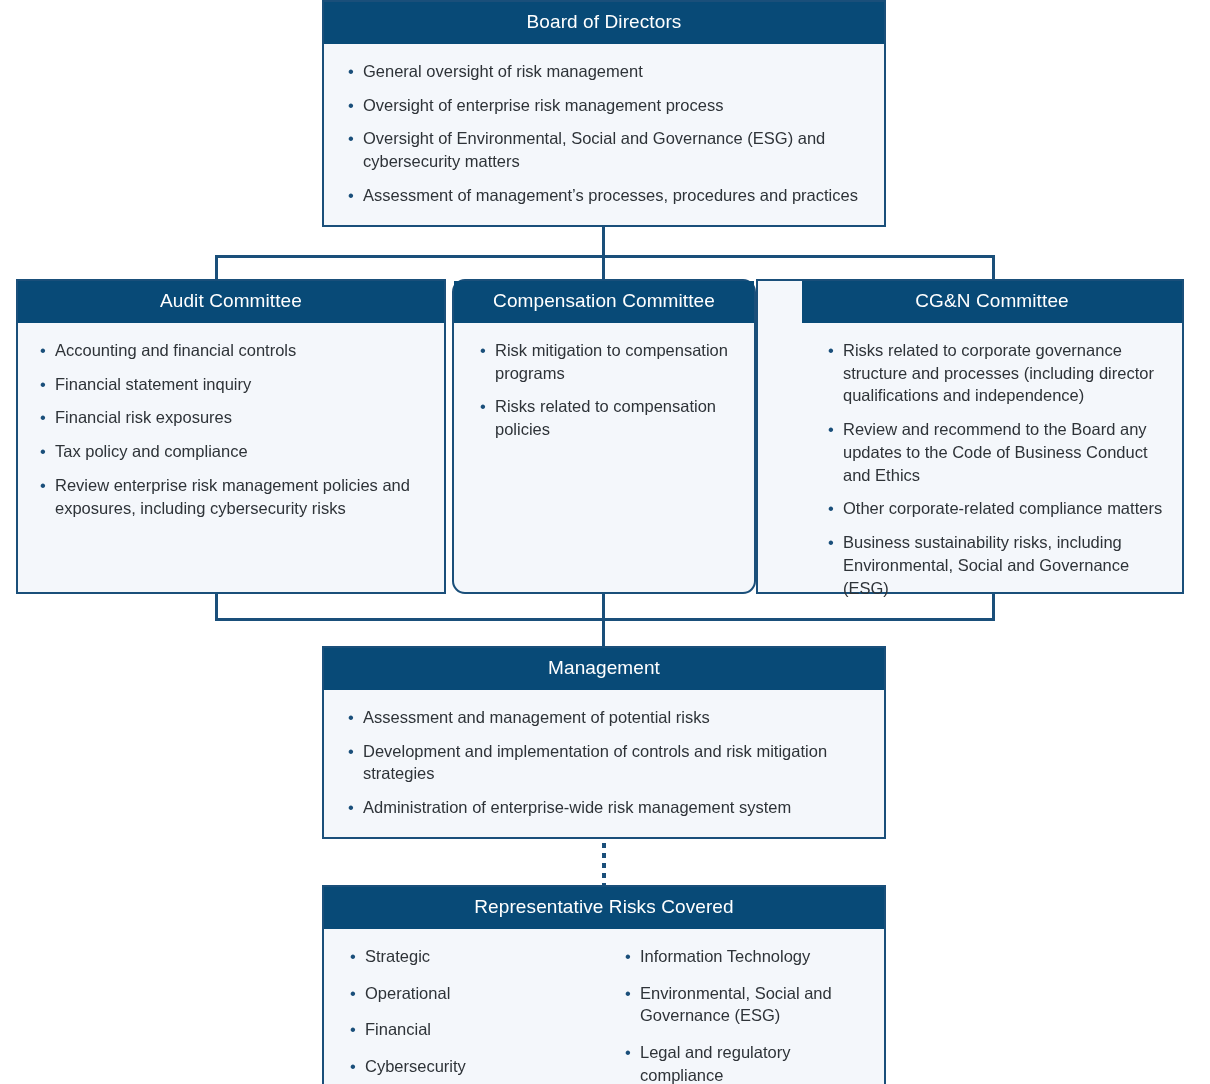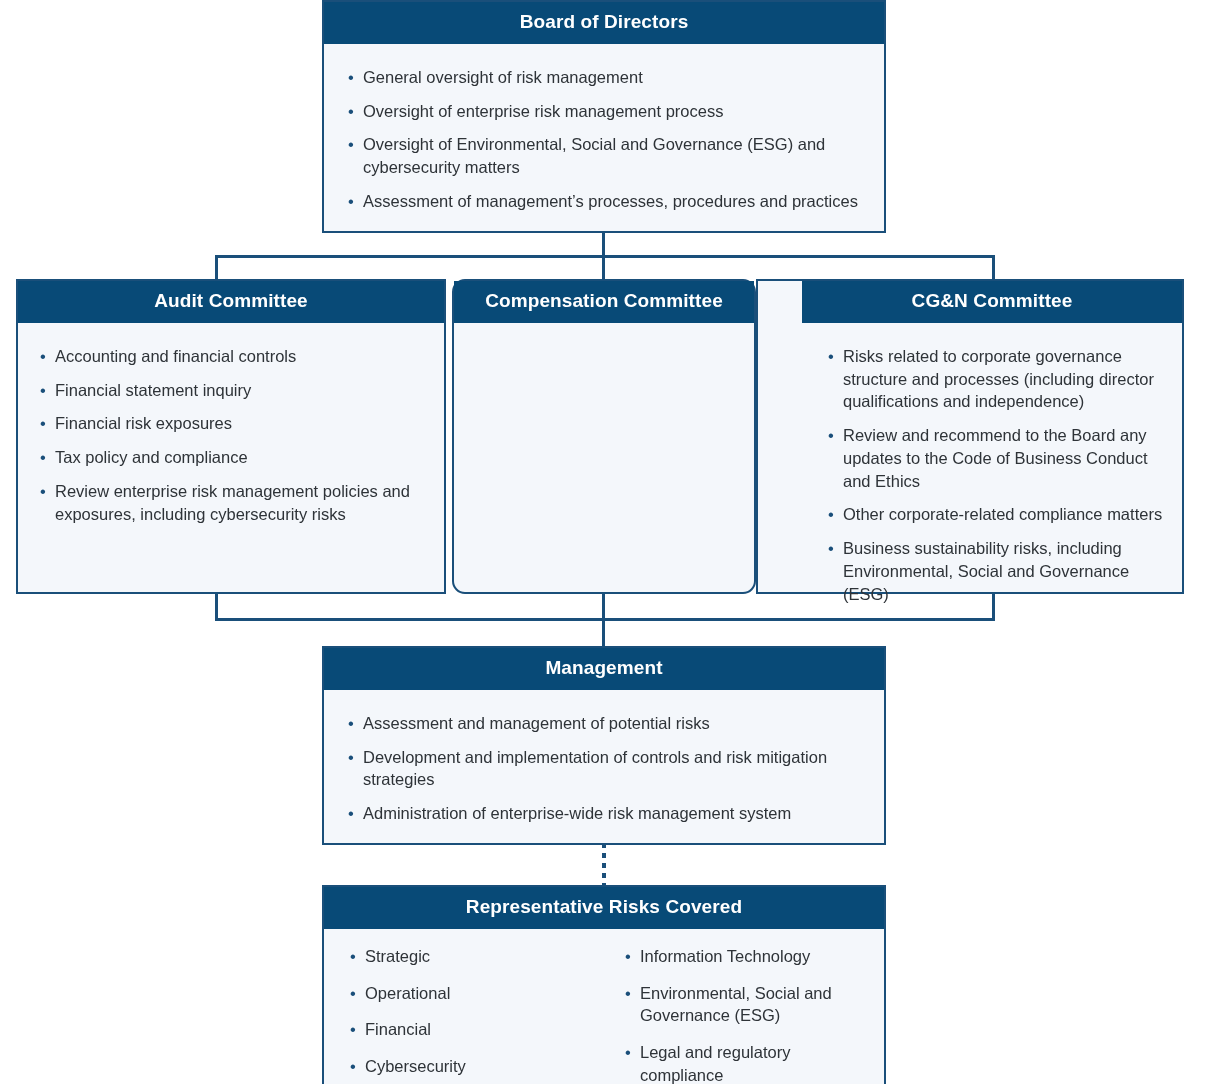--- a/index.html
+++ b/index.html
@@ -25,29 +25,28 @@
     position: absolute;
     box-sizing: border-box;
     border: 2px solid #1a4f7a;
     background: #f4f7fb;
     z-index: 3;
   }
   .node-header {
     background: #084a77;
     color: #ffffff;
     font-size: 19px;
-    font-weight: bold;
+    font-weight: normal;
     text-align: center;
     letter-spacing: 0.1px;
     padding: 10px 6px 11px 6px;
     line-height: 1.1;
   }
   .node-body {
     padding: 14px 16px 14px 16px;
-    margin-top: 6px;
   }
 
   
   ul.bullets {
     list-style: none;
     margin: 0;
     padding: 0;
   }
   ul.bullets > li {
     position: relative;
@@ -158,20 +157,26 @@
         <li>Financial statement inquiry</li>
         <li>Financial risk exposures</li>
         <li>Tax policy and compliance</li>
         <li>Review enterprise risk management policies and exposures, including cybersecurity risks</li>
       </ul>
     </div>
   </div>
 
   <div class="node" id="compensation">
     <div class="node-header">Compensation Committee</div>
+    <div class="node-body" style="padding:16px 14px 14px 26px;">
+      <ul class="bullets">
+        <li>Risk mitigation to compensation programs</li>
+        <li>Risks related to compensation policies</li>
+      </ul>
+    </div>
   </div>
 
   <div class="node" id="cgn">
     <div class="node-header">CG&amp;N Committee</div>
     <div class="node-body" style="padding:16px 14px 14px 26px;">
       <ul class="bullets">
         <li>Risks related to corporate governance structure and processes (including director qualifications and independence)</li>
         <li>Review and recommend to the Board any updates to the Code of Business Conduct and Ethics</li>
         <li>Other corporate-related compliance matters</li>
         <li>Business sustainability risks, including Environmental, Social and Governance (ESG)</li>

